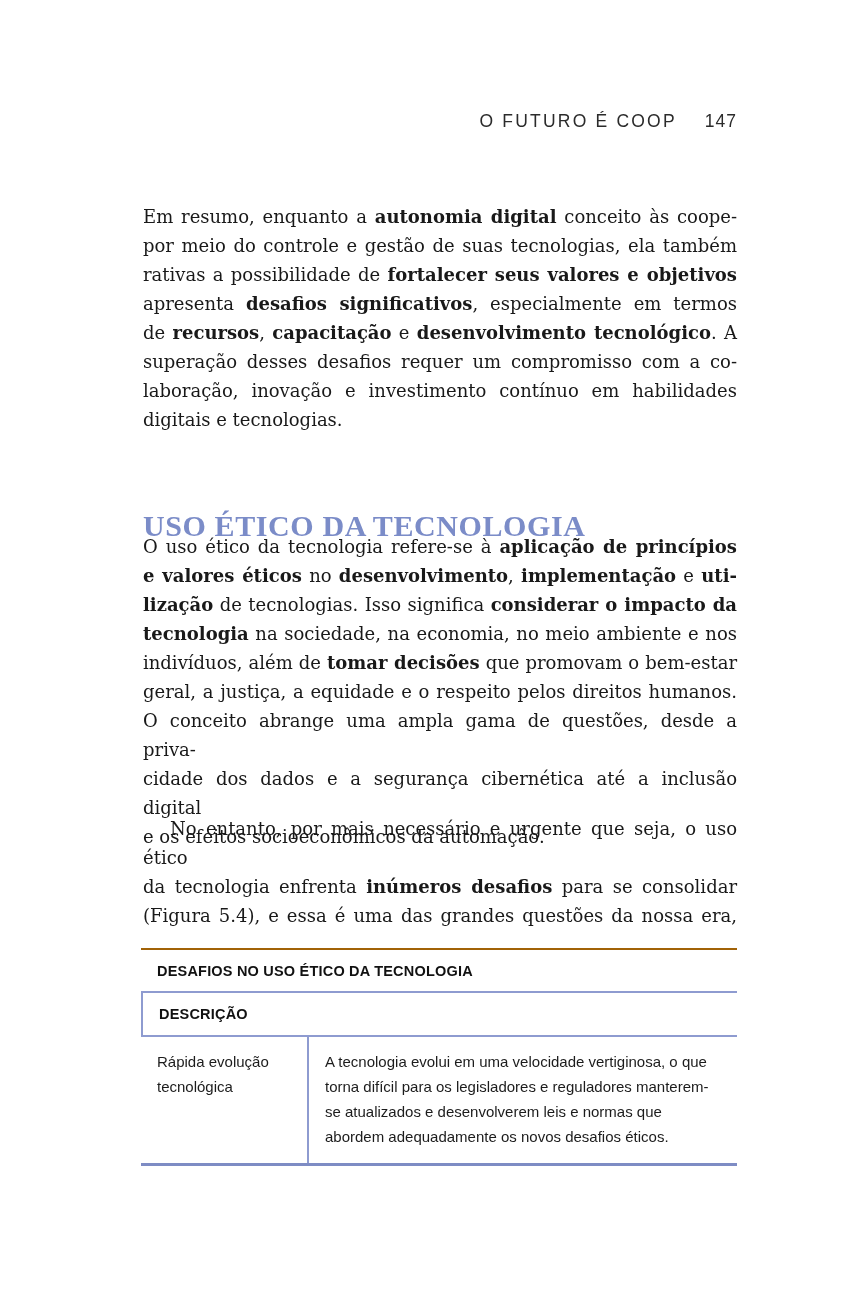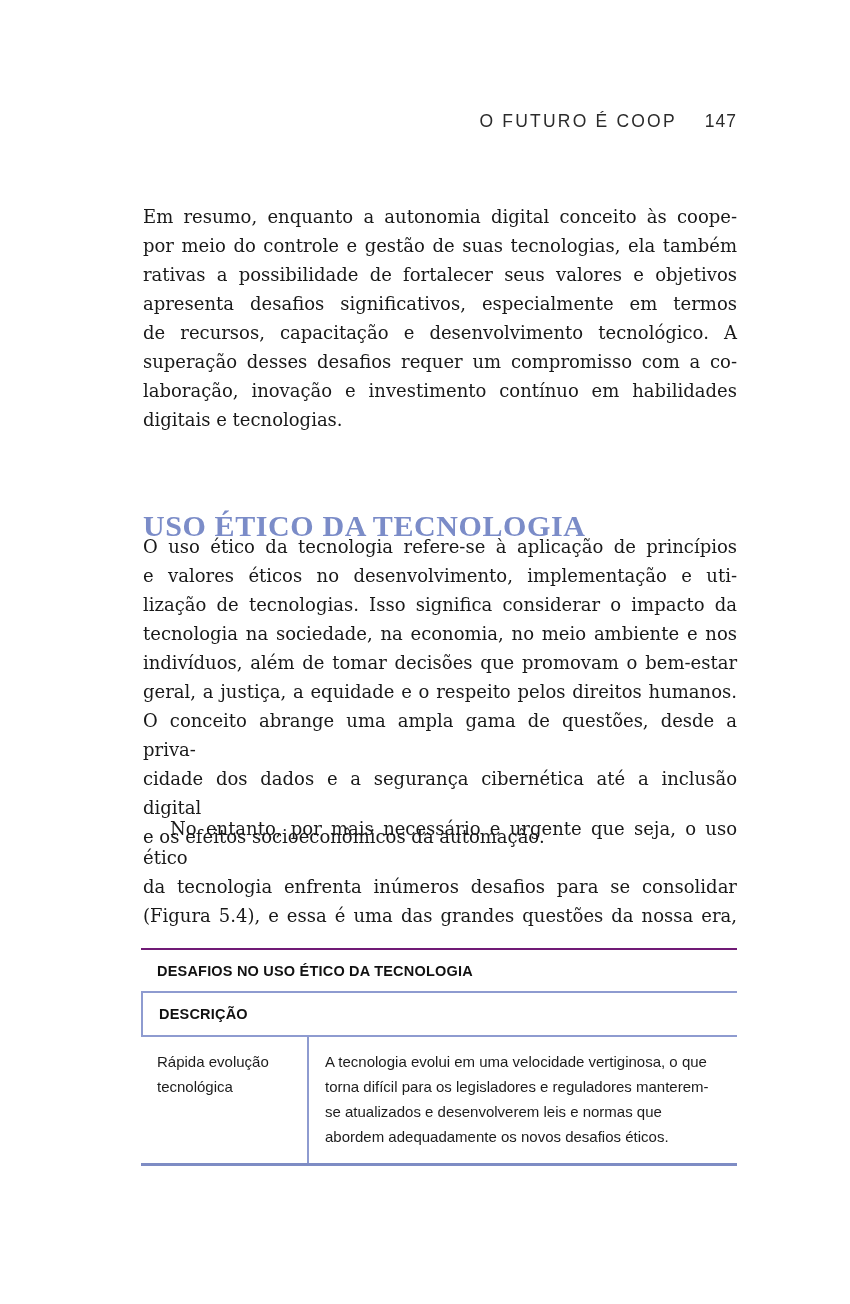--- a/index.html
+++ b/index.html
@@ -30,40 +30,40 @@
     font-family:"DejaVu Serif", serif;
     font-size:18px;line-height:29px;
   }
   .copy .line{
     text-align:justify;
     text-align-last:justify;
     white-space:normal;
   }
   .copy .line.last{text-align-last:left;}
   .copy .line.indent{text-indent:27px;}
-  .copy b{font-weight:400;}
+  .copy b{font-weight:700;}
   #para-1{top:202px;}
   #para-2{top:532px;}
   #para-3{top:814px;}
   .section-heading{
     position:absolute;left:143px;top:484px;width:594px;
     font-family:Liberation Serif, serif;
     font-weight:700;font-size:30px;
     letter-spacing:0.6px;
     color:#7b8cc8;
   }
   
   .challenge-table{
     position:absolute;left:141px;top:948px;width:596px;
     font-family:"Liberation Sans", sans-serif;
     color:#111111;
     box-sizing:border-box;
   }
   .tbl-title{
-    border-top:2px solid #701a75;
+    border-top:2px solid #a16207;
     padding:13px 16px 12px 16px;
     font-weight:700;font-size:14.5px;
     letter-spacing:0.2px;
   }
   .tbl-row{
     display:grid;
     grid-template-columns:166px 1fr;
     border-top:2px solid #8e9bd0;
   }
   .tbl-row.body{border-bottom:3px solid #7e8cc4;}

